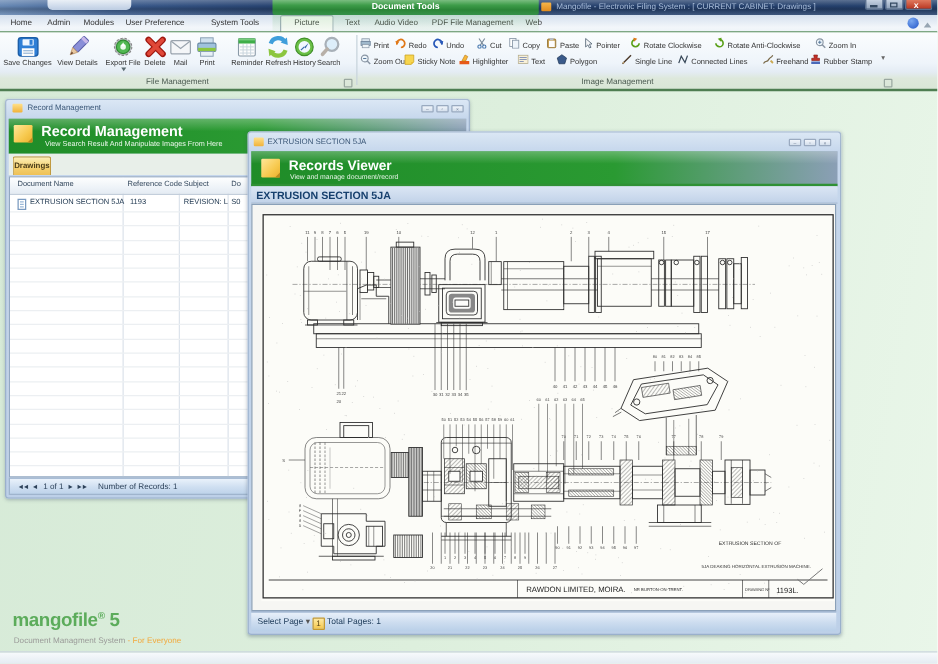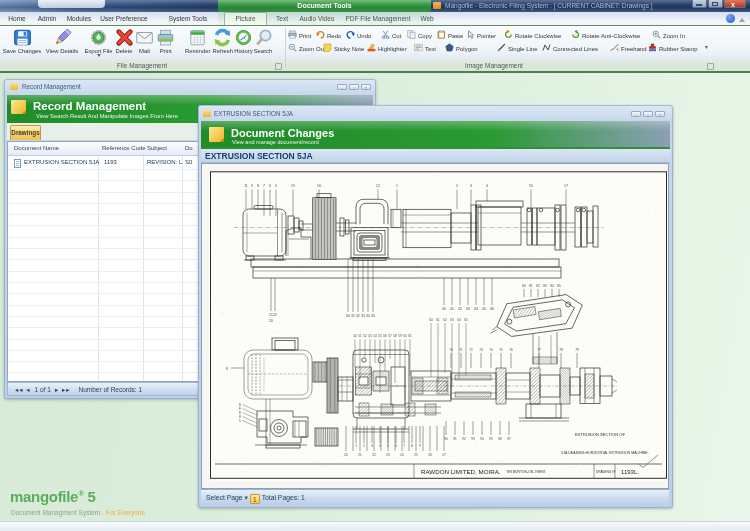--- a/index.html
+++ b/index.html
@@ -356,21 +356,21 @@
       <span style="position:absolute;left:16px;top:5px">EXTRUSION SECTION 5JA</span>
   <div class="wbtns" style="right:8px;top:6px">
         <div class="wbtn">–</div>
         <div class="wbtn">▫</div>
         <div class="wbtn">×</div>
       </div>
     </div>
   <div class="ghead" style="top:16px;background:linear-gradient(90deg,#1f8c28 0%,#2a9a32 62%,#8b9fb6 100%)">
     <div class="shine"></div>
     <div class="gfold" style="left:8px;top:6px;width:15px;height:15px"></div>
-    <div class="gtitle" style="left:30px;top:6px;font-size:11px">Document Changes</div>
+    <div class="gtitle" style="left:30px;top:6px;font-size:11px">Records Viewer</div>
     <div class="gsub" style="left:31px;top:18px;font-size:5.5px">View and manage document/record</div>
   </div>
   <div style="position:absolute;left:3px;right:3px;top:42px;height:2px;background:#2f9135"></div>
   <div id="dvsubt"><span style="margin-left:4px">EXTRUSION SECTION 5JA</span></div>
   <div id="dvarea">
     <div id="dvpage">
       <svg id="drawsvg" width="459" height="310" viewBox="0 0 459 310" style="position:absolute;left:0;top:0">
           <defs>
             <pattern id="h1" width="2.4" height="2.4" patternTransform="rotate(45)" patternUnits="userSpaceOnUse">
               <line x1="0" y1="0" x2="0" y2="2.4" stroke="#3a3a3a" stroke-width="0.55"></line>

